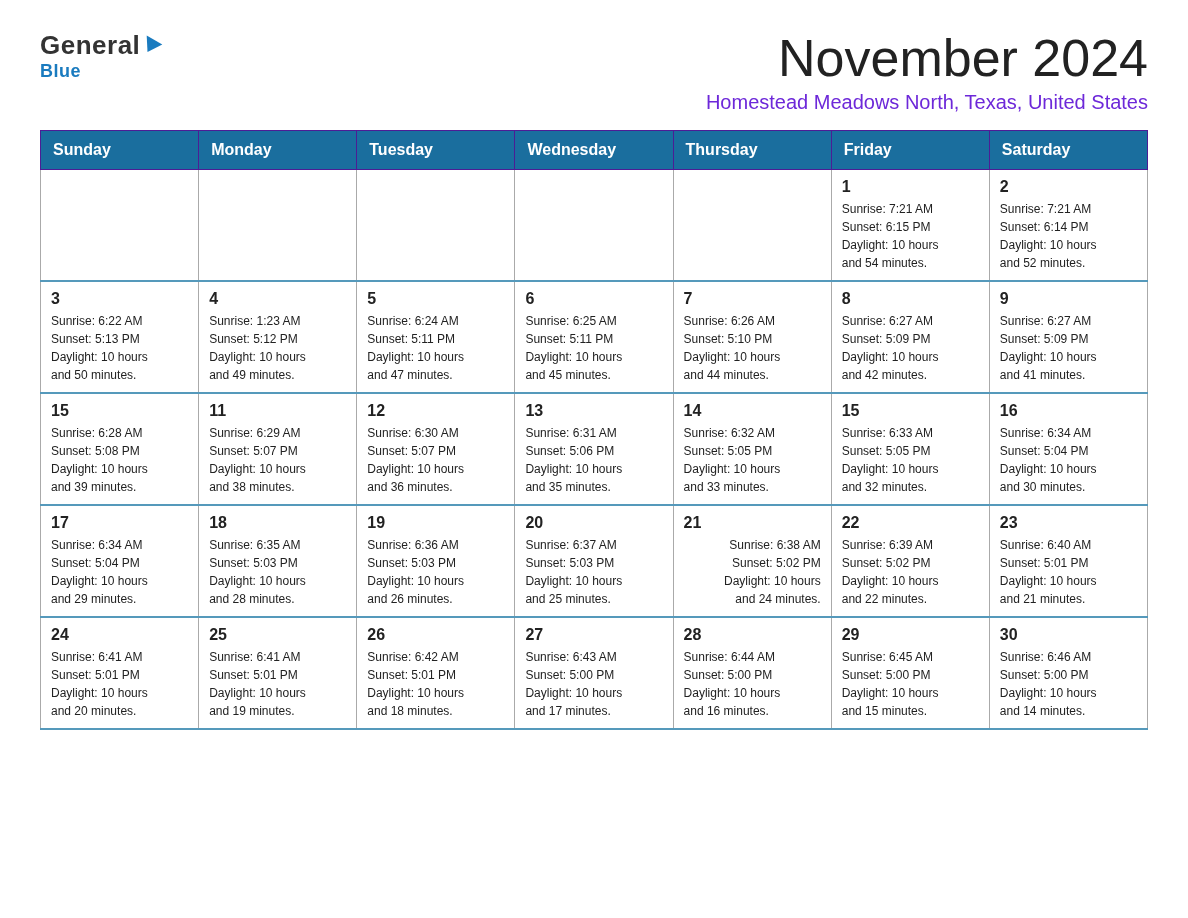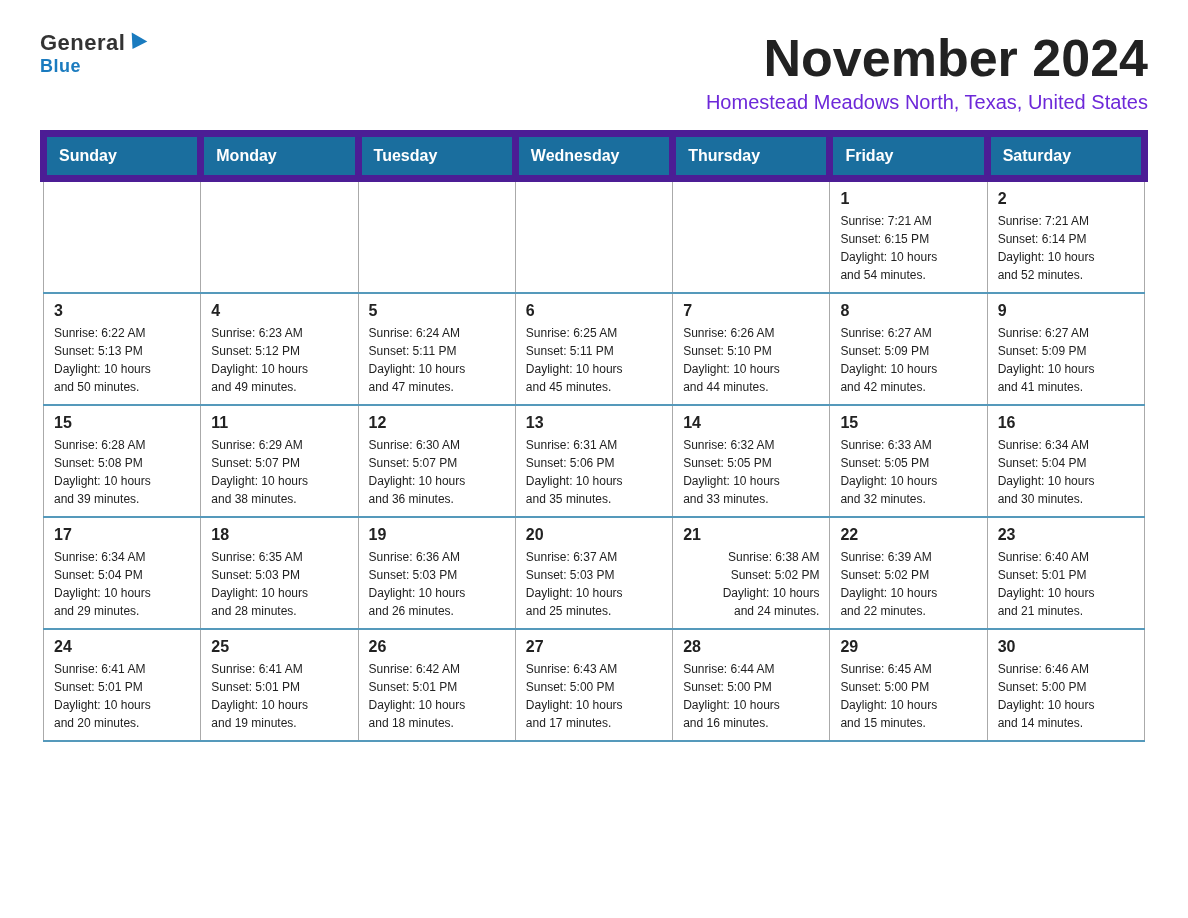--- a/index.html
+++ b/index.html
@@ -15,21 +15,21 @@
       align-items: flex-start;
       justify-content: space-between;
       margin-bottom: 10px;
     }
     .logo {
       display: flex;
       flex-direction: column;
       align-items: flex-start;
     }
     .logo-general {
-      font-size: 22px;
+      font-size: 26px;
       font-weight: bold;
       color: #333;
       letter-spacing: 0.5px;
     }
     .logo-blue {
       font-size: 18px;
       font-weight: bold;
       color: #1a7bbf;
       letter-spacing: 0.5px;
     }
@@ -46,42 +46,42 @@
     }
     .logo-line {
       display: flex;
       align-items: center;
     }
     .title-section {
       text-align: right;
     }
     .month-title {
       font-size: 52px;
-      font-weight: bold;
+      font-weight: normal;
       color: #222;
       line-height: 1.1;
     }
     .location-title {
       font-size: 20px;
       color: #6d28d9;
       margin-top: 4px;
     }
     .calendar {
       width: 100%;
       border-collapse: collapse;
       margin-top: 16px;
     }
     .calendar th {
       background-color: #1a6e9e;
       color: #fff;
       font-size: 16px;
       font-weight: bold;
       padding: 10px 12px;
       text-align: left;
-      border: 7px solid #4c1d95;
+      border: 1px solid #4c1d95;
     }
     .calendar td {
       vertical-align: top;
       border: 1px solid #aaa;
       padding: 8px 10px;
       width: calc(100% / 7);
       min-height: 100px;
       font-size: 13px;
       color: #222;
       background: #fff;
@@ -162,21 +162,21 @@
       <tr>
         <td>
           <span class="day-number">3</span>
           <div class="day-info" style="white-space: pre-line;">Sunrise: 6:22 AM
 Sunset: 5:13 PM
 Daylight: 10 hours
 and 50 minutes.</div>
         </td>
         <td>
           <span class="day-number">4</span>
-          <div class="day-info" style="white-space: pre-line;">Sunrise: 6:23 AM
+          <div class="day-info" style="white-space: pre-line;">Sunrise: 1:23 AM
 Sunset: 5:12 PM
 Daylight: 10 hours
 and 49 minutes.</div>
         </td>
         <td>
           <span class="day-number">5</span>
           <div class="day-info" style="white-space: pre-line;">Sunrise: 6:24 AM
 Sunset: 5:11 PM
 Daylight: 10 hours
 and 47 minutes.</div>

